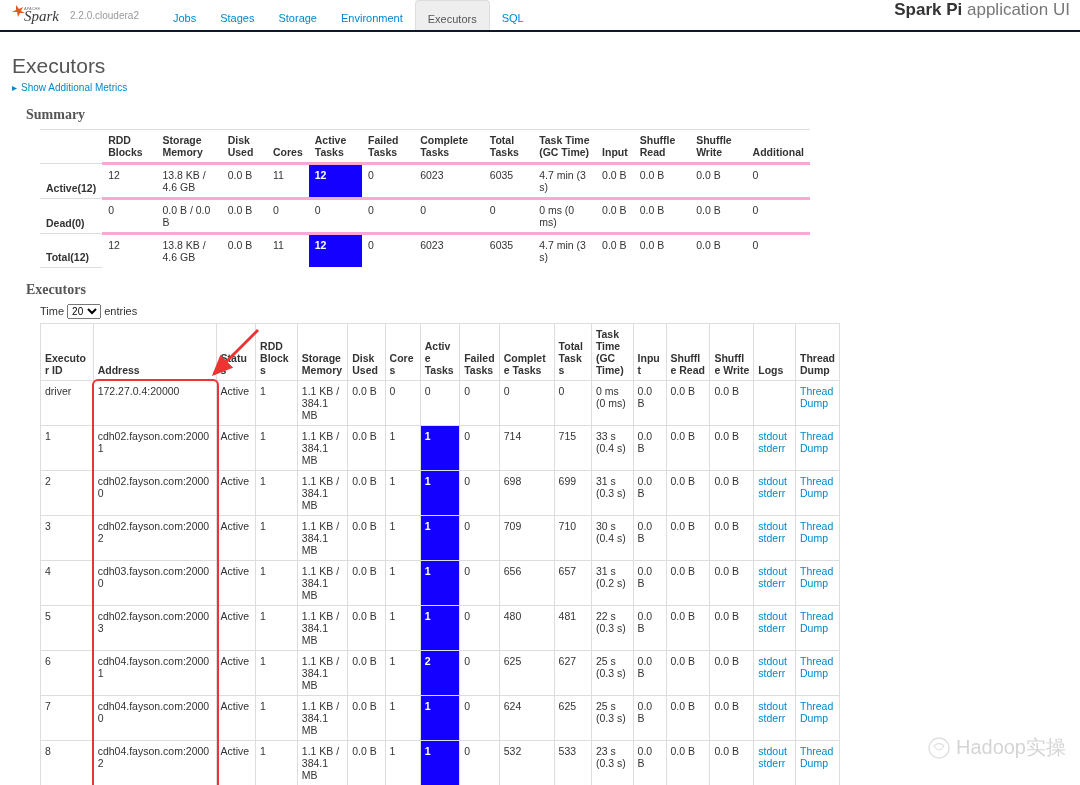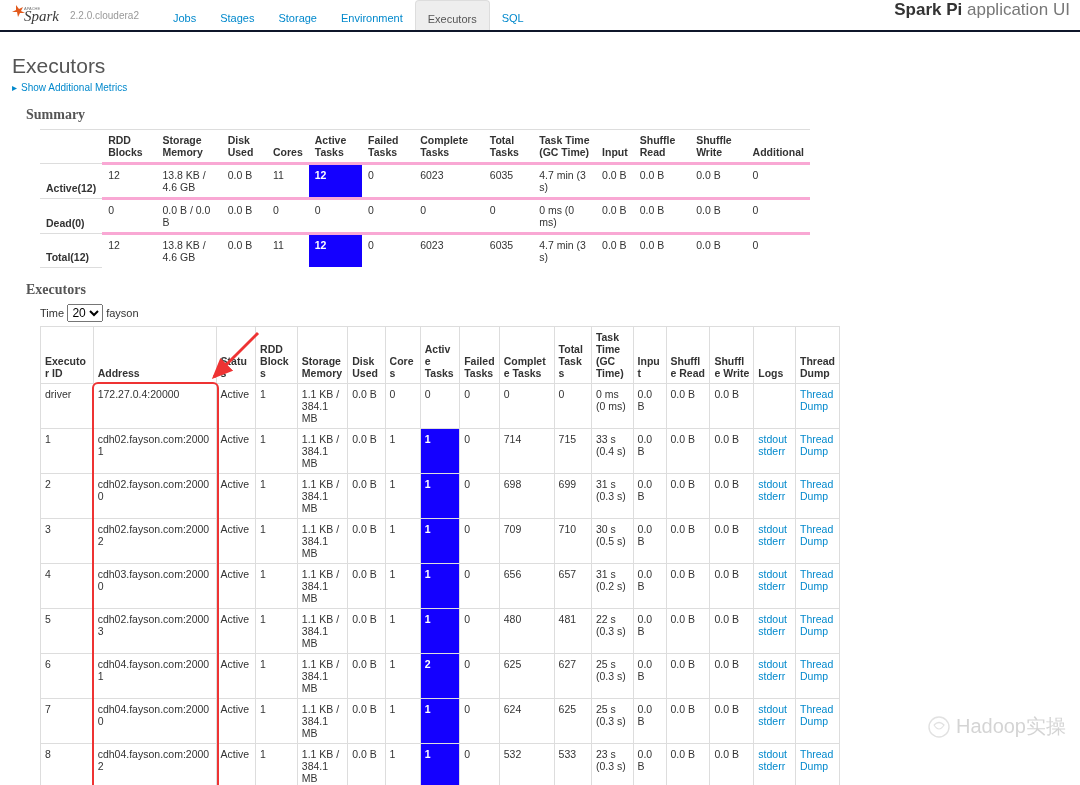--- a/index.html
+++ b/index.html
@@ -18,31 +18,31 @@
   h4.section{font-size:14px;margin:14px 0 6px 14px;font-weight:600;color:#555;font-family:Liberation Serif, serif;}
   table{border-collapse:collapse;}
   
   table.summary{margin-left:28px;width:770px;font-size:10.5px;}
   table.summary th{border-top:1px solid #ddd;border-bottom:1px solid #ddd;padding:4px 6px;text-align:left;font-weight:700;vertical-align:bottom;}
   table.summary td{border-top:3px solid #f9a8d4;padding:4px 6px;vertical-align:top;}
   td.bluecell{background:#1400ff;color:#fff;font-weight:600;}
   
   .exec-controls{display:flex;align-items:center;margin:4px 0 4px 28px;width:770px;font-size:11px;}
   .exec-controls .right{margin-left:auto;}
-  .exec-controls select{font-size:12px;text-align:center;}
+  .exec-controls select{font-size:10px;}
   .exec-controls input{border:1px solid #ccc;border-radius:3px;height:16px;width:140px;margin-left:4px;}
   table.exec{margin-left:28px;width:800px;font-size:10.5px;table-layout:fixed;}
   table.exec th{border:1px solid #ddd;padding:4px 4px;text-align:left;font-weight:700;vertical-align:bottom;word-wrap:break-word;}
   table.exec td{border:1px solid #ddd;padding:4px 4px;vertical-align:top;word-wrap:break-word;}
   table.exec td.bluecell{background:#1400ff;color:#fff;font-weight:600;text-align:left;}
   a.lnk{color:#08c;text-decoration:none;}
   
   .redbox{position:absolute;border:2px solid #e33;border-radius:6px;pointer-events:none;}
   .arrow{position:absolute;pointer-events:none;}
-  .watermark{position:fixed;right:14px;bottom:45px;opacity:.25;font-size:20px;color:#555;display:flex;align-items:center;}
+  .watermark{position:fixed;right:14px;bottom:24px;opacity:.25;font-size:20px;color:#555;display:flex;align-items:center;}
   .watermark svg{margin-right:6px;}
 </style>
 </head>
 <body>
 
 <div class="topbar">
   <div class="logo">
     <svg width="58" height="26" viewBox="0 0 58 26">
       <path d="M6 3 L9 7 L13 5 L11 9 L15 11 L10 11 L8 15 L7 10 L2 10 L6 8 Z" fill="#e25a1c"></path>
       <text x="14" y="19" font-family="Georgia,serif" font-style="italic" font-size="15" fill="#3a3a3a">Spark</text>
@@ -140,21 +140,21 @@
           <td>0</td>
         </tr>
       </tbody>
     </table>
 
   <h4 class="section">Executors</h4>
 
   <div class="exec-controls">
     <span>Time</span>&nbsp;
     <select><option>20</option></select>&nbsp;
-    <span>fayson</span>
+    <span>entries</span>
   </div>
 
   <div style="position:relative;">
     <table class="exec" id="exec-table">
         <colgroup>
           <col style="width: 48px;">
           <col style="width: 112px;">
           <col style="width: 36px;">
           <col style="width: 38px;">
           <col style="width: 46px;">
@@ -255,21 +255,21 @@
             <td>cdh02.fayson.com:20002</td>
             <td>Active</td>
             <td>1</td>
             <td>1.1 KB / 384.1 MB</td>
             <td>0.0 B</td>
             <td>1</td>
             <td class="bluecell">1</td>
             <td>0</td>
             <td>709</td>
             <td>710</td>
-            <td>30 s (0.5 s)</td>
+            <td>30 s (0.4 s)</td>
             <td>0.0 B</td>
             <td>0.0 B</td>
             <td>0.0 B</td>
             <td><a class="lnk">stdout</a><br><a class="lnk">stderr</a></td>
             <td><a class="lnk">Thread Dump</a></td>
           </tr>
           <tr>
             <td>4</td>
             <td>cdh03.fayson.com:20000</td>
             <td>Active</td>

